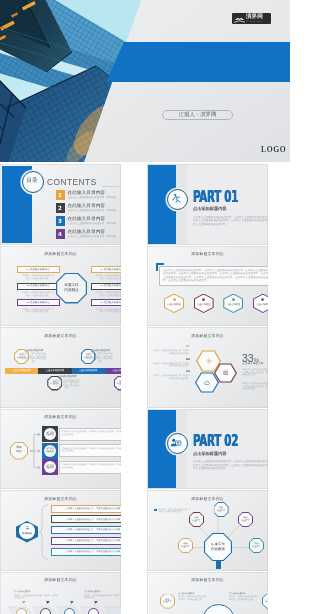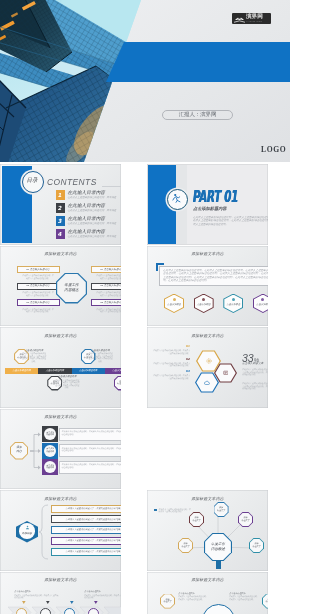--- a/index.html
+++ b/index.html
@@ -5,21 +5,21 @@
   html,body{margin:0;padding:0;}
   body{width:290px;height:614px;background:#ffffff;
        font-family:"Liberation Sans",sans-serif;overflow:hidden;
        -webkit-font-smoothing:antialiased;}
   .page{position:relative;width:290px;height:614px;background:#ffffff;}
 
   
   .slide{position:absolute;overflow:hidden;
          background:linear-gradient(135deg,#f6f7f8 0%,#eceeef 45%,#e0e2e4 100%);
          box-shadow:inset 0 0 0 .5px rgba(168,172,178,.5);}
-  .s-half{width:121px;height:80.5px;font-style:italic;}
+  .s-half{width:121px;height:80.5px;}
 
   
   #hero{left:0;top:0;width:290px;height:162px;background:#eceef0;box-shadow:none;}
   #hero .gray{position:absolute;left:0;top:0;width:290px;height:162px;
               background:linear-gradient(145deg,#f0f1f3 0%,#e6e8ea 60%,#dfe1e4 100%);}
   .hero-title-band{position:absolute;color:#fff;font-weight:700;white-space:nowrap;}
   .hero-sub{position:absolute;color:#4b4f55;white-space:nowrap;}
   .hero-pres{position:absolute;color:#5a5f66;white-space:nowrap;}
   .hero-logo{position:absolute;color:#3a3f45;font-weight:700;letter-spacing:.6px;}
 
@@ -543,20 +543,38 @@
                   font-size:1.9px;line-height:2.5px;color:#4e5258;white-space:pre-line;">点击添加
 标题内容</div>
       <div style="position:absolute;left:17px;top:1.5px;width:77px;height:13px;
                   border:.55px solid #c3c6cb;background:#fbfbfc;box-sizing:border-box;"></div>
       <div style="position:absolute;left:19.5px;top:4px;width:72px;font-size:1.95px;
                   line-height:2.8px;color:#a4a8ae;text-align:justify;">在此录入图表的综合描述说明，在此录入图表的综合描述说明，在此录入上述图表的综合描述说明。</div>
     </div>
   </div>
 </div>
 
+<div class="slide s-half" id="s9" style="left:147px;top:408.5px;background:#ececee;">
+  <div style="position:absolute;left:1px;top:1px;width:28px;height:78.5px;background:#0f72c4;"></div>
+  <div style="position:absolute;left:29px;top:1px;width:11px;height:78.5px;background:#e4e6e8;"></div>
+  <div style="position:absolute;left:19.5px;top:24.5px;width:19px;height:19px;border-radius:50%;
+              background:#fafbfc;border:1.1px solid #1c5878;box-shadow:0 0 0 1.5px #eceef0;"></div>
+  <svg width="11.5" height="11.5" viewBox="0 0 24 24" style="position:absolute;left:23.2px;top:28.2px;">
+    <circle cx="7.6" cy="7" r="3.3" fill="#1a6fb5"></circle>
+    <path d="M1.6 19.4 a6 6 0 0 1 12 0 z" fill="#1a6fb5"></path>
+    <rect x="11.6" y="8.4" width="11" height="8.6" rx="1" fill="none" stroke="#1a6fb5" stroke-width="1.7"></rect>
+    <path d="M14.6 11.6 H19.6 M14.6 14.2 H18.2" stroke="#1a6fb5" stroke-width="1.5"></path>
+  </svg>
+  <div class="part-title" style="left:45.5px;top:24.5px;font-size:15.4px;line-height:16px;font-weight:700;
+              transform:scaleX(.67);transform-origin:left center;letter-spacing:-.4px;
+              text-shadow:.4px 0 0 currentColor,-.4px 0 0 currentColor;">PART 02</div>
+  <div class="part-sub" style="left:46px;top:42px;font-size:4.2px;line-height:5px;color:#4f535a;font-weight:700;">点击添加标题内容</div>
+  <div class="part-body" style="left:46px;top:51.5px;width:84px;font-size:2.5px;line-height:3.7px;
+              color:#a0a4aa;text-align:justify;">在此录入上述图表的综合描述说明，在此录入上述图表的综合描述说明。在此录入上述图表的综合描述说明，在此录入上述图表的综合描述说明，在此录入上述图表的综合描述说明。</div>
+</div>
 
 <div class="slide s-half" id="s10" style="left:0;top:490px;">
   <div class="s-title" style="top:5.5px;">添加标题文本内容</div>
 
   <div class="hex" style="left:16px;top:31px;width:22px;height:21.5px;background:#1d6ea6;"></div>
   <div style="position:absolute;left:19.2px;top:33.2px;width:15.6px;height:15.6px;
               border-radius:50%;background:#fafbfc;"></div>
   <svg width="5" height="5" viewBox="0 0 24 24" style="position:absolute;left:24.5px;top:35px;">
     <circle cx="12" cy="7" r="3.6" fill="#4f9ab8"></circle>
     <path d="M4.6 20 a7.4 7.4 0 0 1 14.8 0 z" fill="#4f9ab8"></path>

